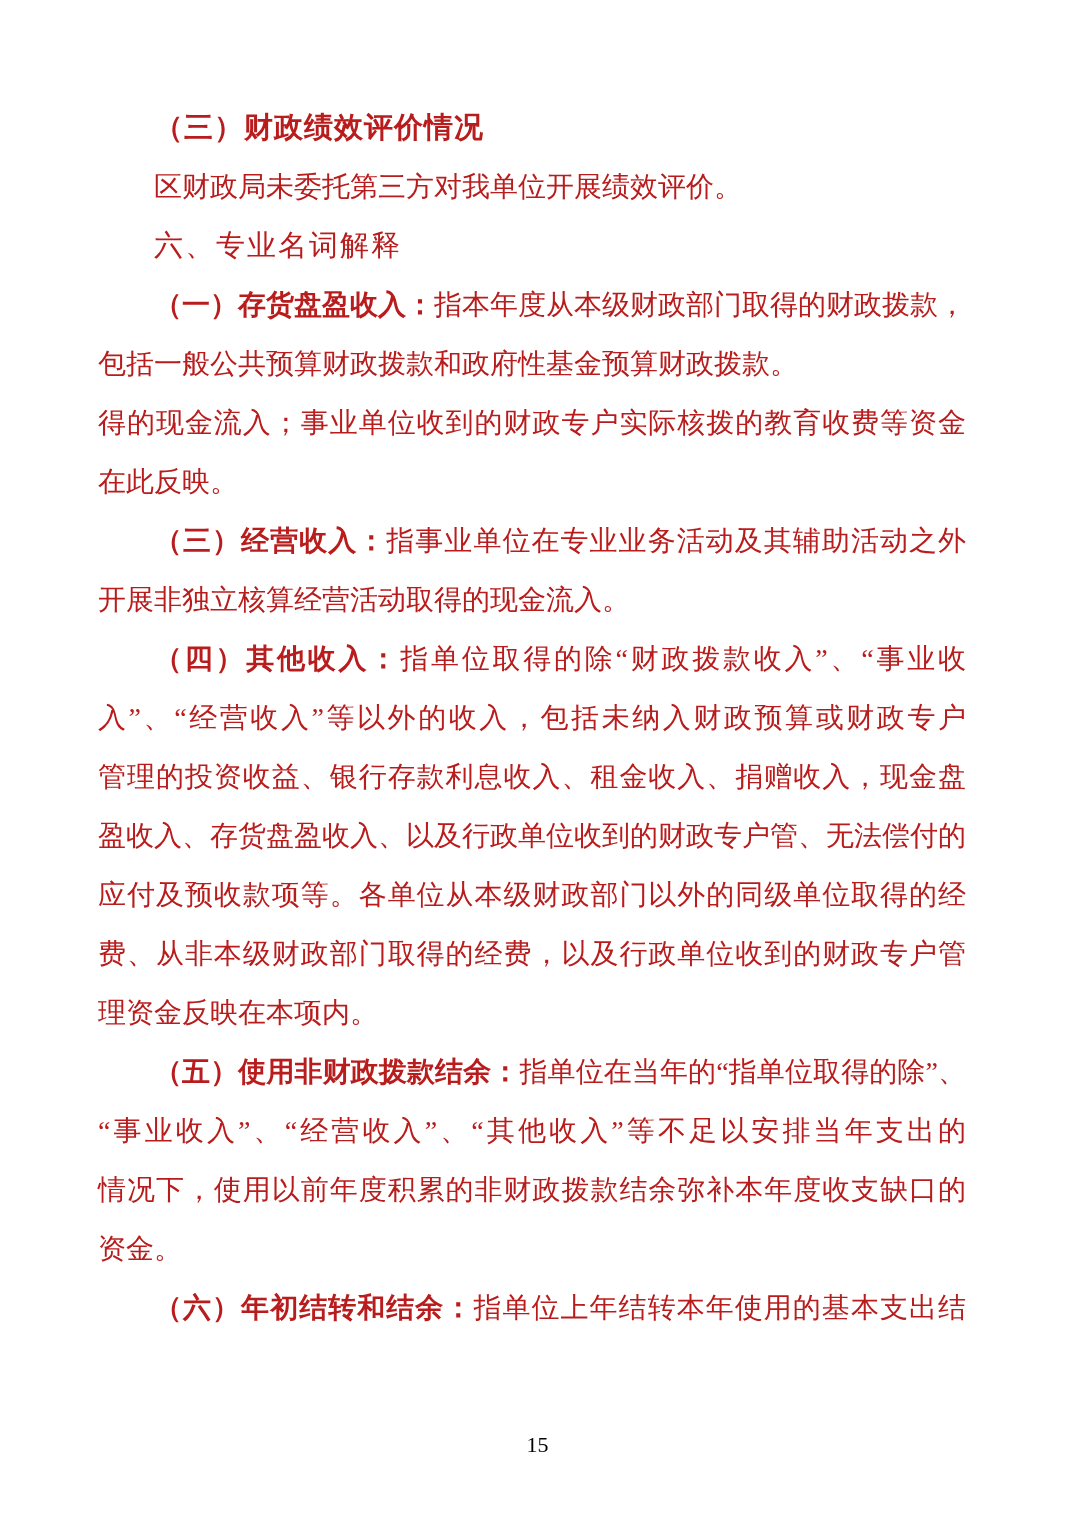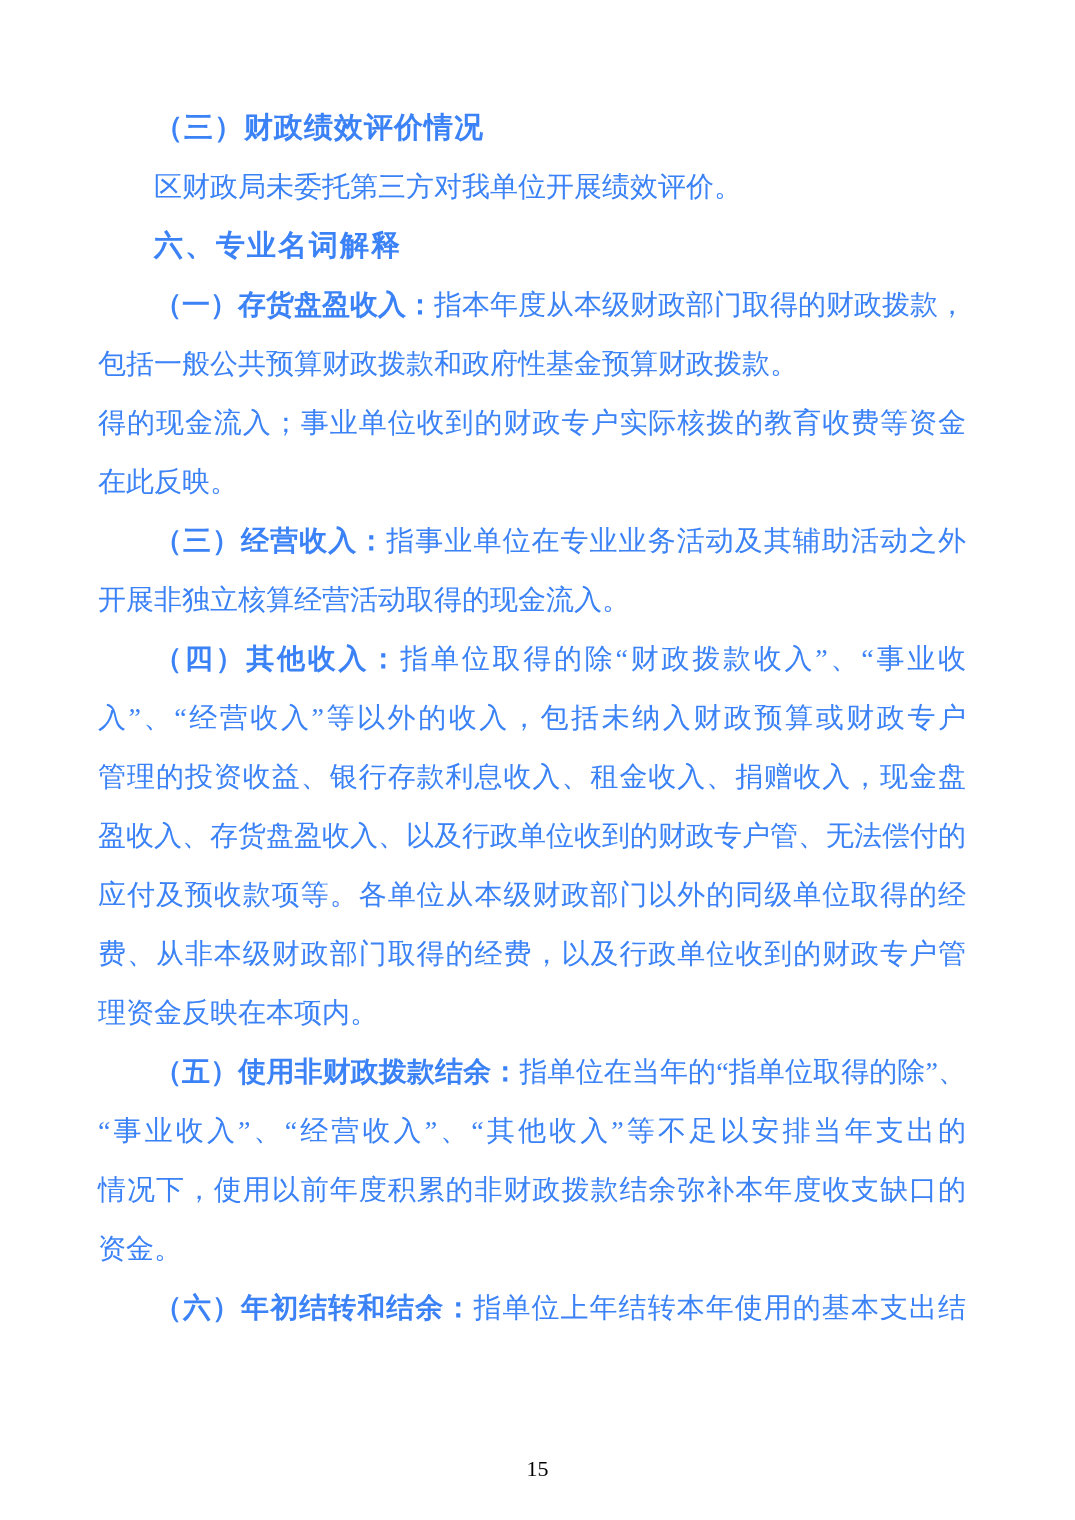--- a/index.html
+++ b/index.html
@@ -19,52 +19,51 @@
     left: 98px;
     top: 98px;
     width: 868px;
   }
   .line {
     font-size: 28px;
     line-height: 59px;
     height: 59px;
     white-space: nowrap;
     text-align: left;
-    color: #3b82f6;
+    color: #b91c1c;
   }
   .line.justify {
     white-space: normal;
     text-align: justify;
     text-align-last: justify;
     text-justify: inter-character;
   }
   .line.indent { text-indent: 2em; }
   .term { font-weight: 700; }
   .line.kai-heading .term {
     font-weight: 700;
     font-size: 29px;
     letter-spacing: 1px;
   }
   .line.hei-heading .term {
     font-family: "Liberation Sans", "DejaVu Sans", sans-serif;
-    font-weight: 700;
+    font-weight: 400;
     font-size: 29px;
     letter-spacing: 2px;
     text-align: right;
   }
   .page-number {
     position: absolute;
     top: 1430px;
     left: 0;
     width: 100%;
     text-align: center;
     font-size: 22px;
     line-height: 30px;
     color: #000;
-    margin-top: 24px;
   }
 </style>
 </head>
 <body>
 
 <div class="sheet">
   <div class="text-block" id="lines">
       <div class="line indent kai-heading"><span class="term">（三）财政绩效评价情况</span></div>
       <div class="line indent"><span>区财政局未委托第三方对我单位开展绩效评价。</span></div>
       <div class="line indent hei-heading"><span class="term">六、专业名词解释</span></div>

